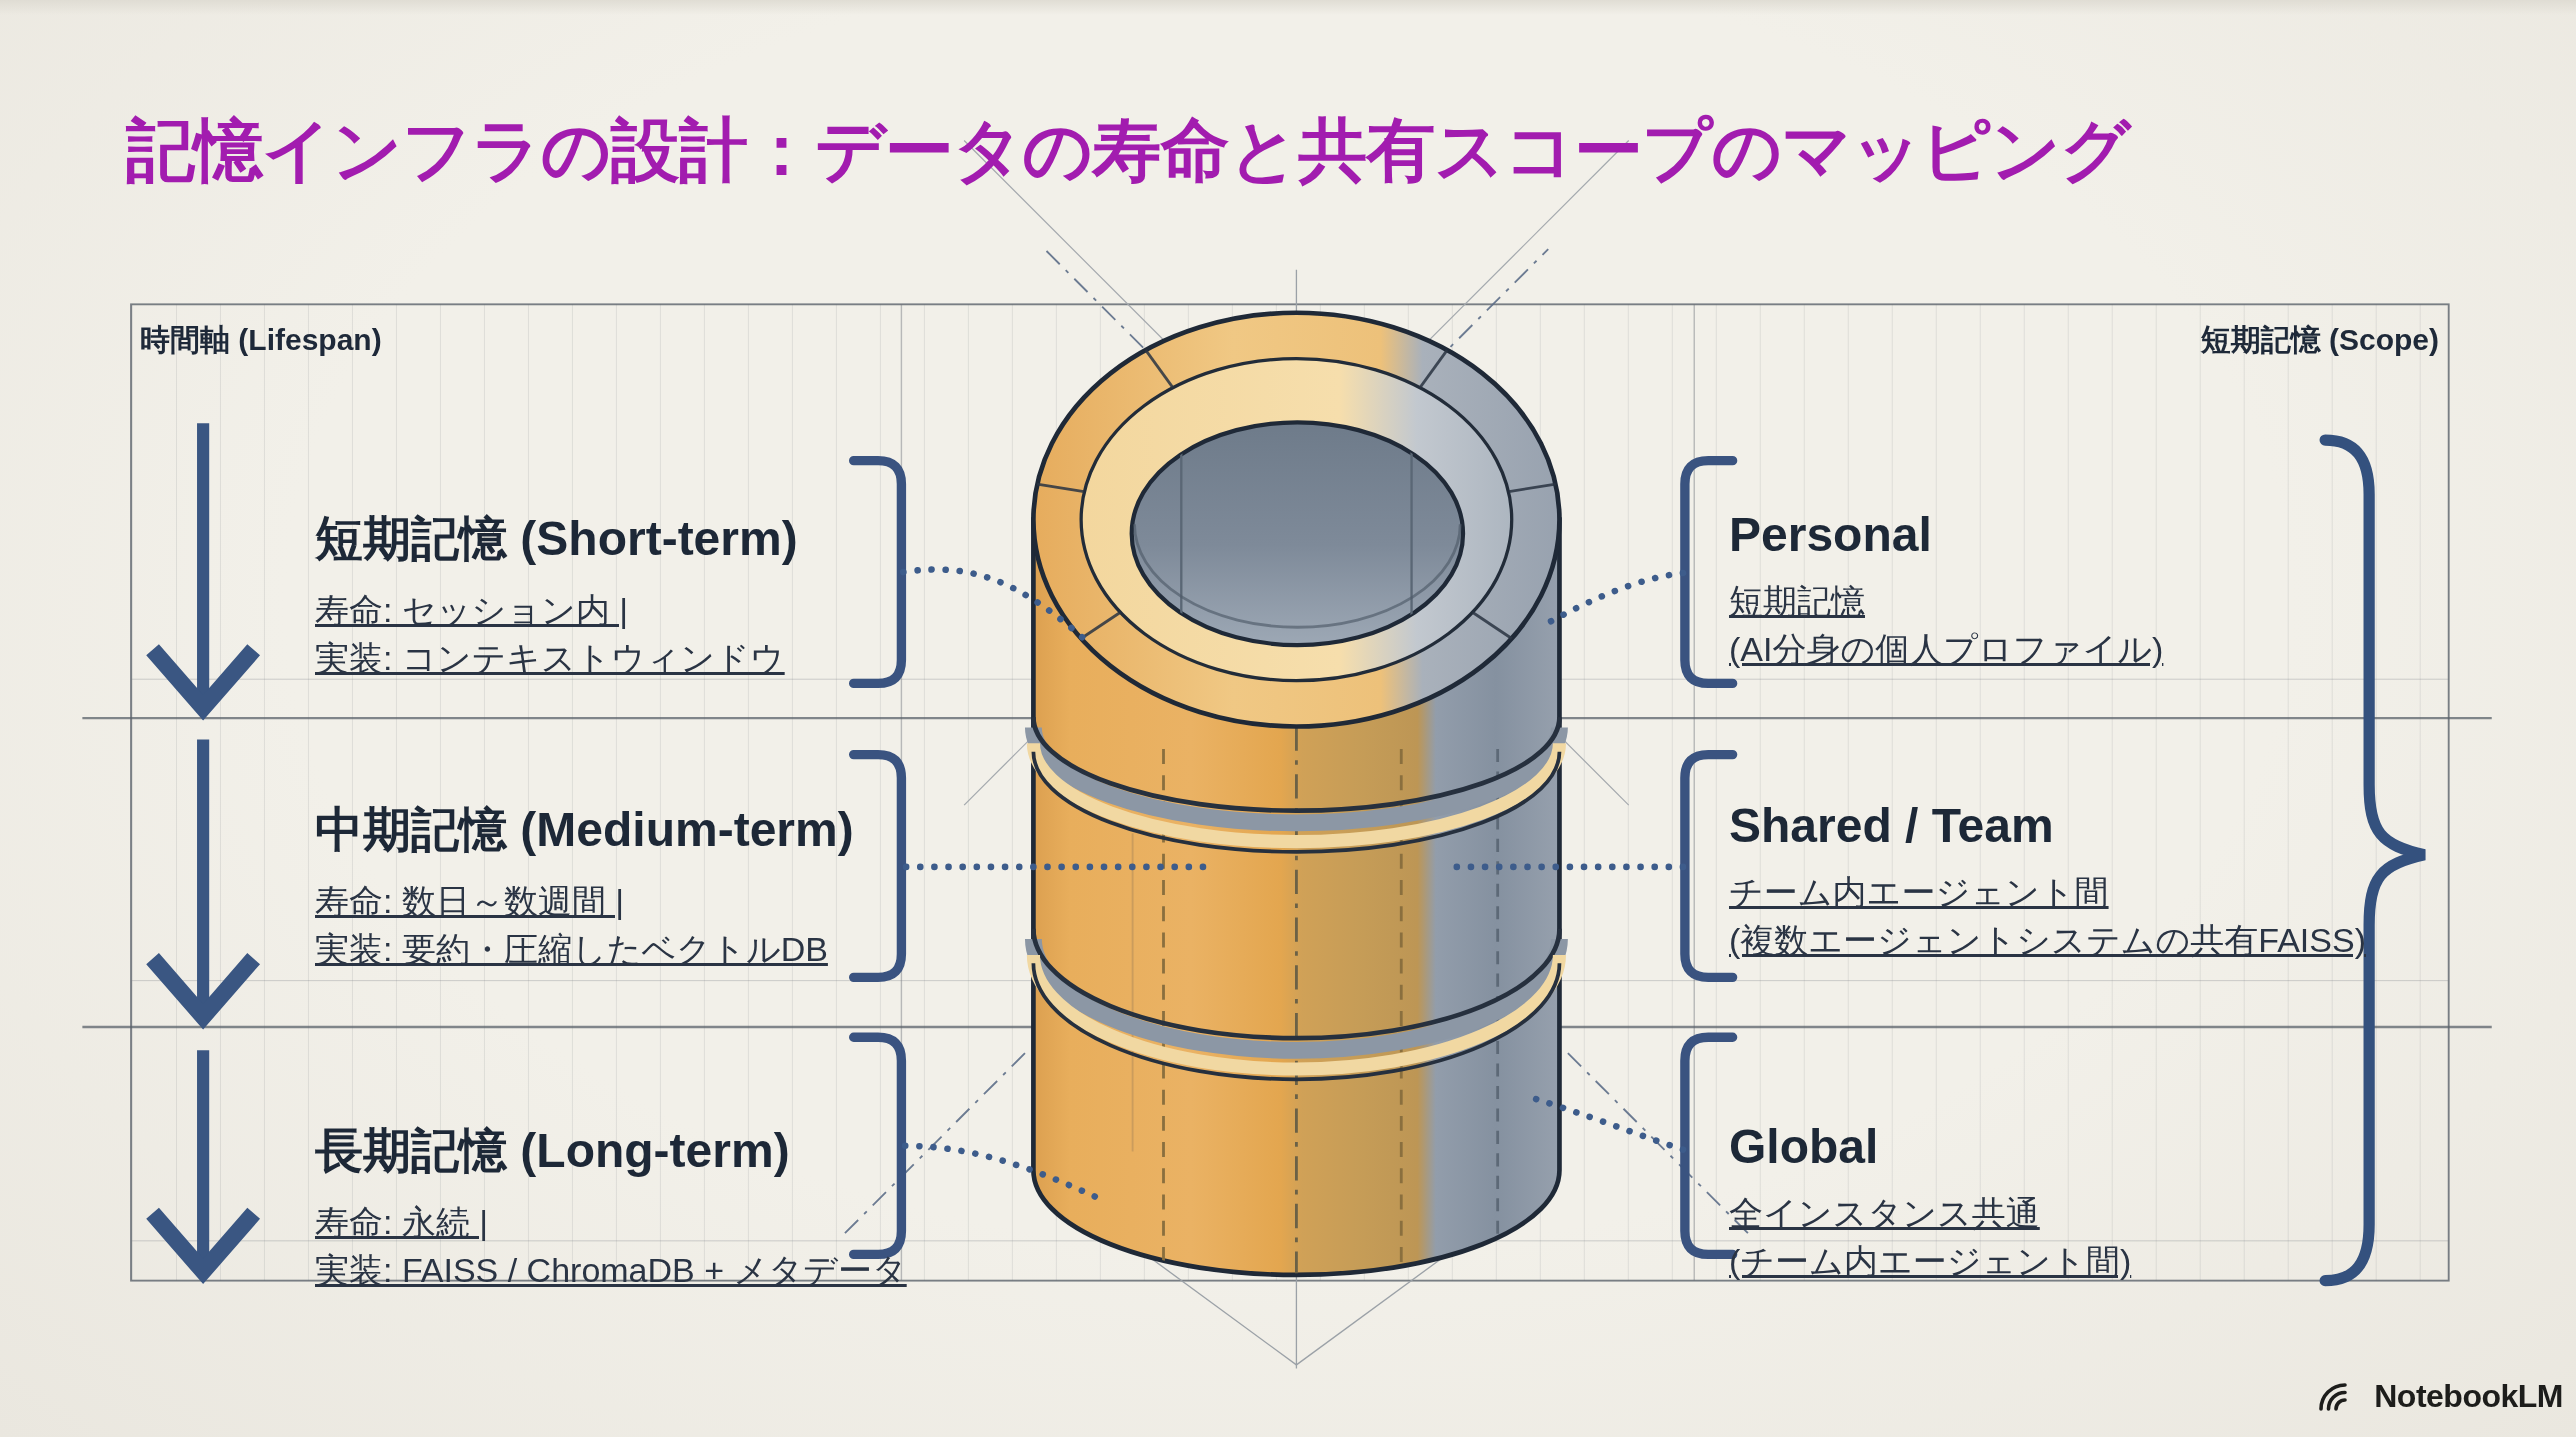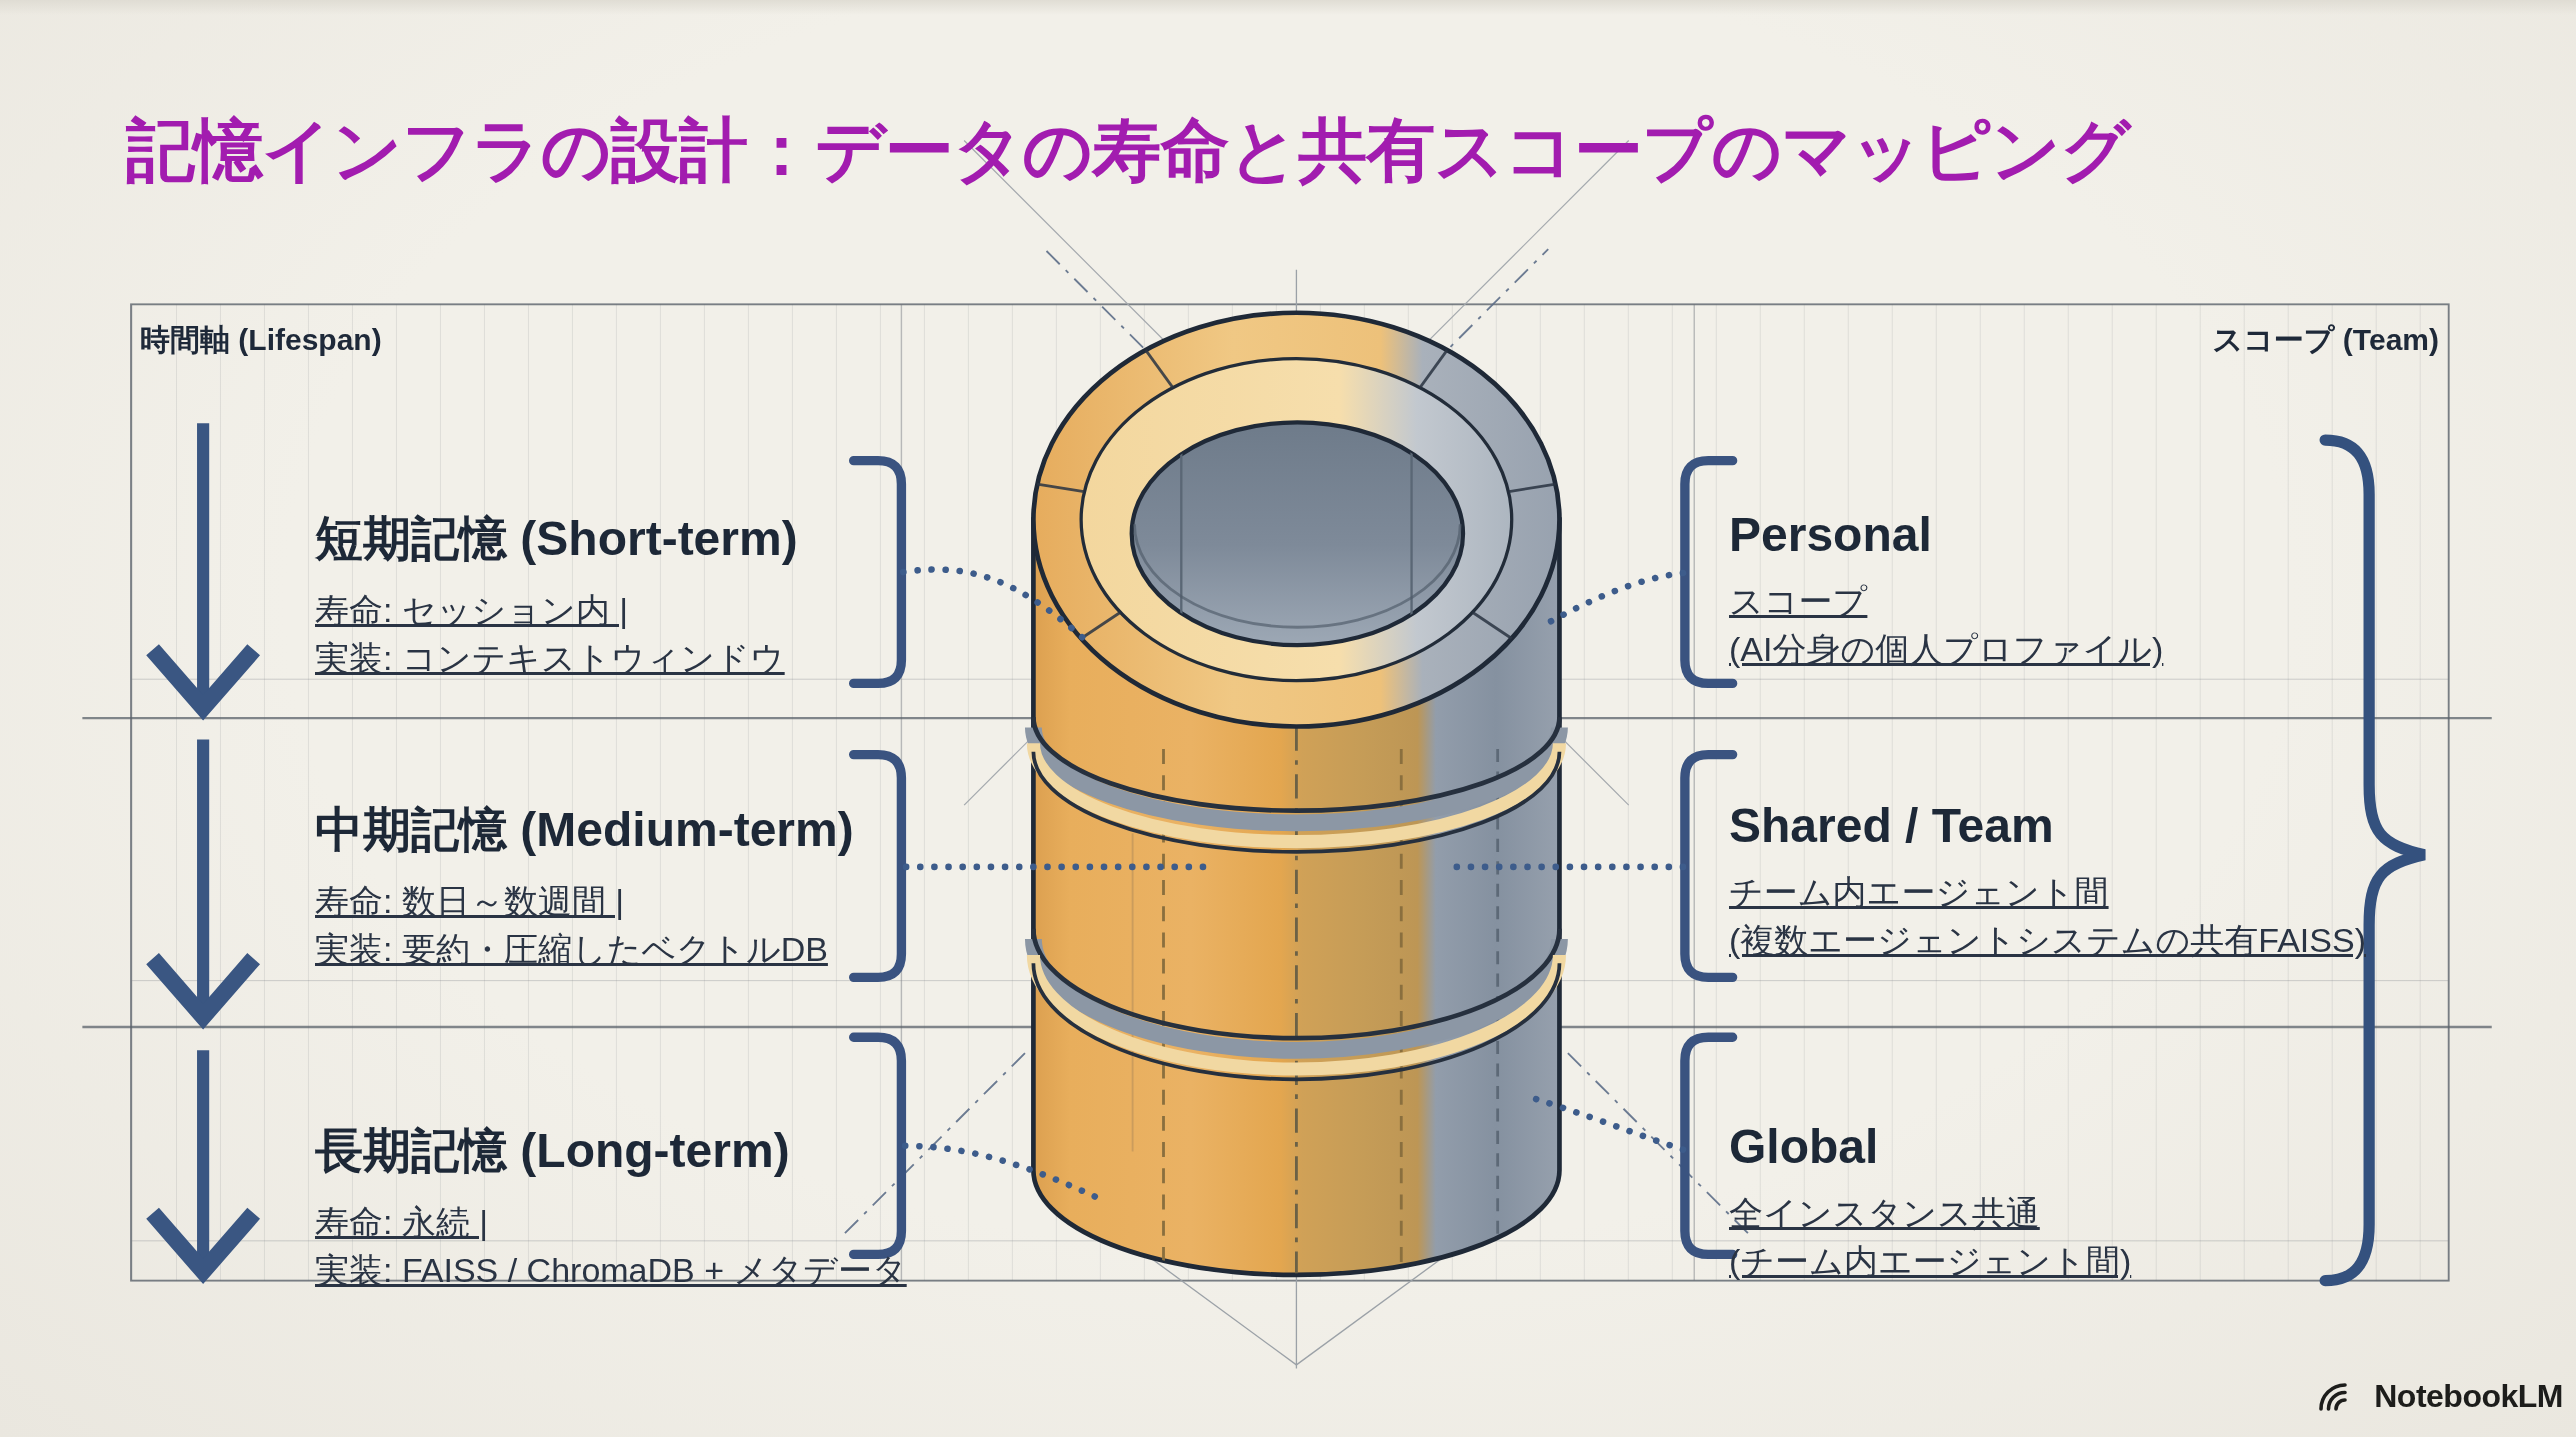--- a/index.html
+++ b/index.html
@@ -186,21 +186,21 @@
     <path d="M1798 1228 C1748 1212 1700 1192 1628 1170"></path>
   </g>
 
   <path d="M2484 470 C2516 470 2531 489 2531 528 L2531 838 C2531 889 2544 903 2590 913
            C2544 923 2531 937 2531 988 L2531 1308 C2531 1349 2516 1368 2484 1368" fill="none" stroke="#34517E" stroke-width="12" stroke-linecap="round"></path>
 </svg>
 
 <div class="abs title">記憶インフラの設計：データの寿命と共有スコープのマッピング</div>
 
 <div class="abs axis-header" id="lifespan-header">時間軸 (Lifespan)</div>
-<div class="abs axis-header" id="scope-header">スコープ (Team)</div>
+<div class="abs axis-header" id="scope-header">短期記憶 (Scope)</div>
 
 <div class="abs mem-block row-top-1">
   <div class="block-title">短期記憶 (Short-term)</div>
   <div class="block-body">
     <div>寿命: セッション内 |</div>
     <div>実装: コンテキストウィンドウ</div>
   </div>
 </div>
 <div class="abs mem-block row-top-2">
   <div class="block-title">中期記憶 (Medium-term)</div>
@@ -213,21 +213,21 @@
   <div class="block-title">長期記憶 (Long-term)</div>
   <div class="block-body">
     <div>寿命: 永続 |</div>
     <div>実装: FAISS / ChromaDB + メタデータ</div>
   </div>
 </div>
 
 <div class="abs scope-block row-top-1">
   <div class="block-title">Personal</div>
   <div class="block-body">
-    <div>スコープ</div>
+    <div>短期記憶</div>
     <div>(AI分身の個人プロファイル)</div>
   </div>
 </div>
 <div class="abs scope-block row-top-2">
   <div class="block-title">Shared / Team</div>
   <div class="block-body">
     <div>チーム内エージェント間</div>
     <div>(複数エージェントシステムの共有FAISS)</div>
   </div>
 </div>

